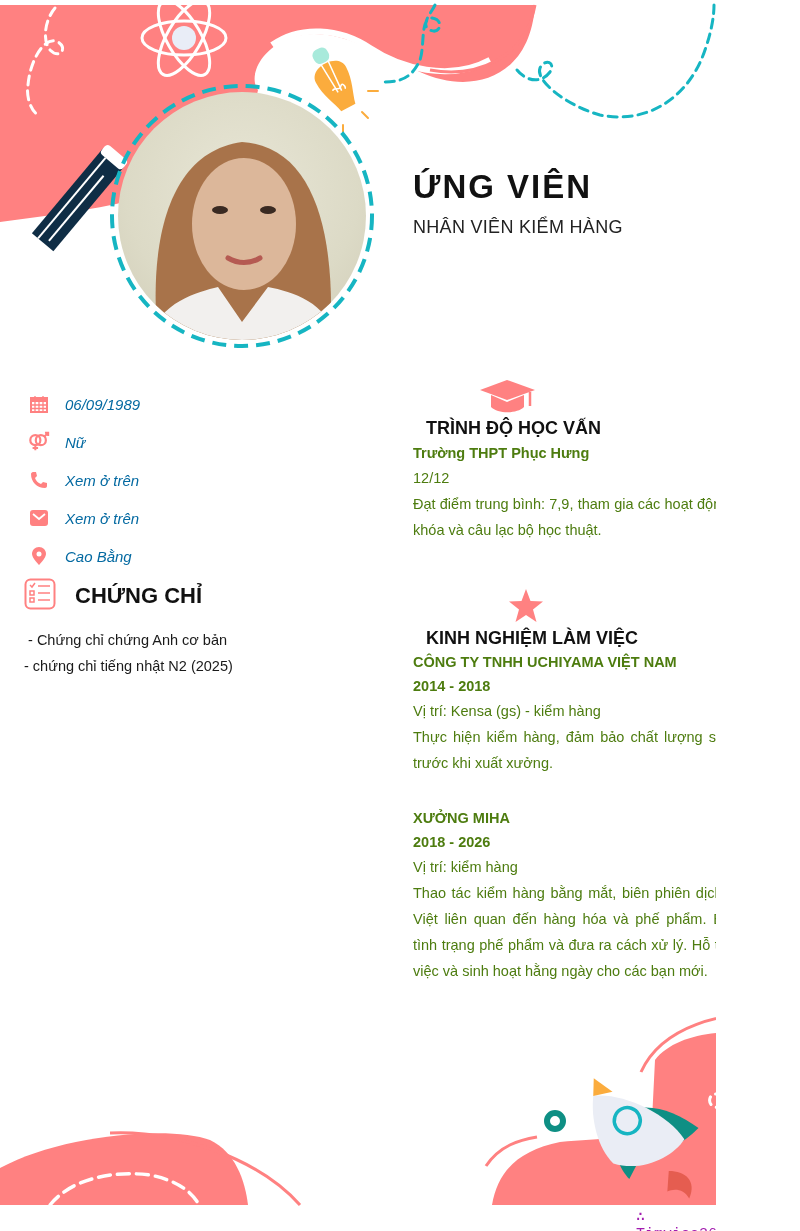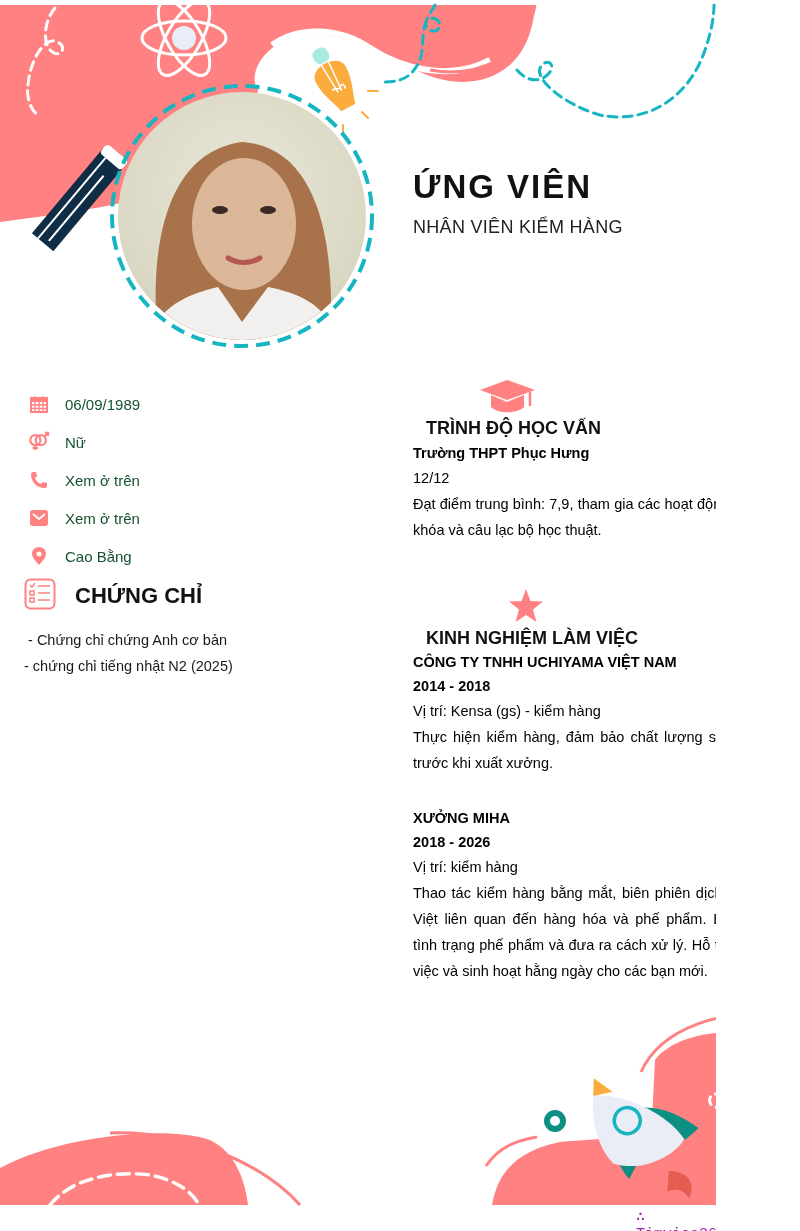--- a/index.html
+++ b/index.html
@@ -9,34 +9,34 @@
   .deco { position: absolute; left: 0; top: 0; }
   .photo-wrap { position: absolute; left: 108px; top: 82px; width: 268px; height: 268px; }
   .photo { position: absolute; left: 10px; top: 10px; width: 248px; height: 248px; border-radius: 50%; overflow: hidden;
            background: radial-gradient(circle at 50% 40%, #e8e6d6 0%, #dcdac6 60%, #cfcbb6 100%); }
   .name { position: absolute; left: 413px; top: 168px; font-size: 33px; font-weight: 700; letter-spacing: 2px; color: #111; }
   .jobtitle { position: absolute; left: 413px; top: 217px; font-size: 18px; color: #222; letter-spacing: 0.3px; }
 
   .info-list { position: absolute; left: 28px; top: 385px; }
   .info-item { display: flex; align-items: center; height: 38px; }
   .info-icon { width: 22px; height: 22px; margin-right: 15px; display: flex; align-items: center; justify-content: center; }
-  .info-text { font-size: 15px; color: #14532d; }
+  .info-text { font-size: 15px; color: #0369a1; font-style: italic; }
 
   .cert-head { position: absolute; left: 24px; top: 578px; display: flex; align-items: center; }
   .cert-head .title { margin-left: 19px; font-size: 22px; font-weight: 700; color: #111; }
   .cert-list { position: absolute; left: 24px; top: 627px; font-size: 14.5px; line-height: 26px; color: #1a1a1a; }
 
   .section-head { position: absolute; display: flex; align-items: center; flex-direction: column; }
   .section-head .title { font-size: 18px; font-weight: 700; color: #111; }
   .edu-head { left: 413px; top: 380px; }
   .edu-head .title { margin-left: 13px; }
   .exp-head { left: 413px; top: 588px; }
   .exp-head .title { margin-left: 13px; }
 
-  .block { position: absolute; left: 413px; width: 356px; font-size: 14.5px; line-height: 26px; color: #000000; }
+  .block { position: absolute; left: 413px; width: 356px; font-size: 14.5px; line-height: 26px; color: #4d7c0f; }
   .block .strong { font-weight: 700; line-height: 24px; }
   .block .desc { text-align: justify; }
   .edu-block { top: 441px; }
   .exp1 { top: 650px; }
   .exp2 { top: 806px; }
 
   .watermark { position: absolute; left: 636px; top: 1207px; font-family: "Liberation Mono", "DejaVu Sans Mono", monospace; font-size: 15px; color: #a21caf; }
 </style>
 </head>
 <body>

